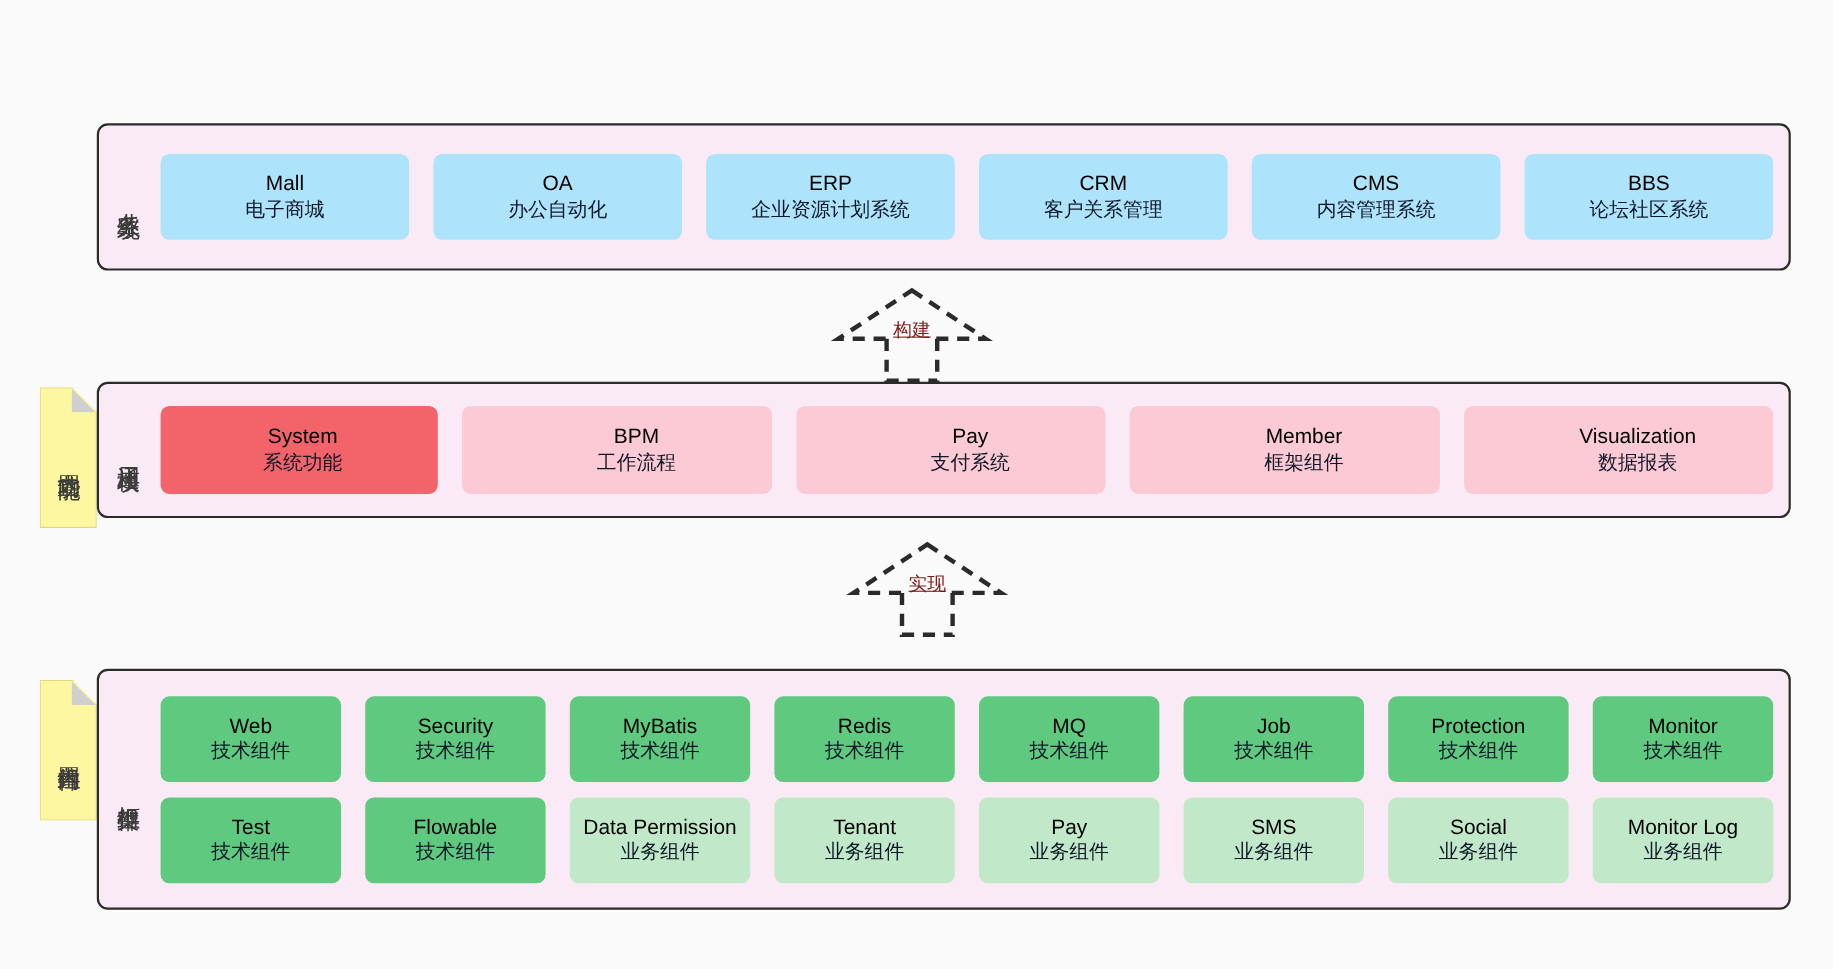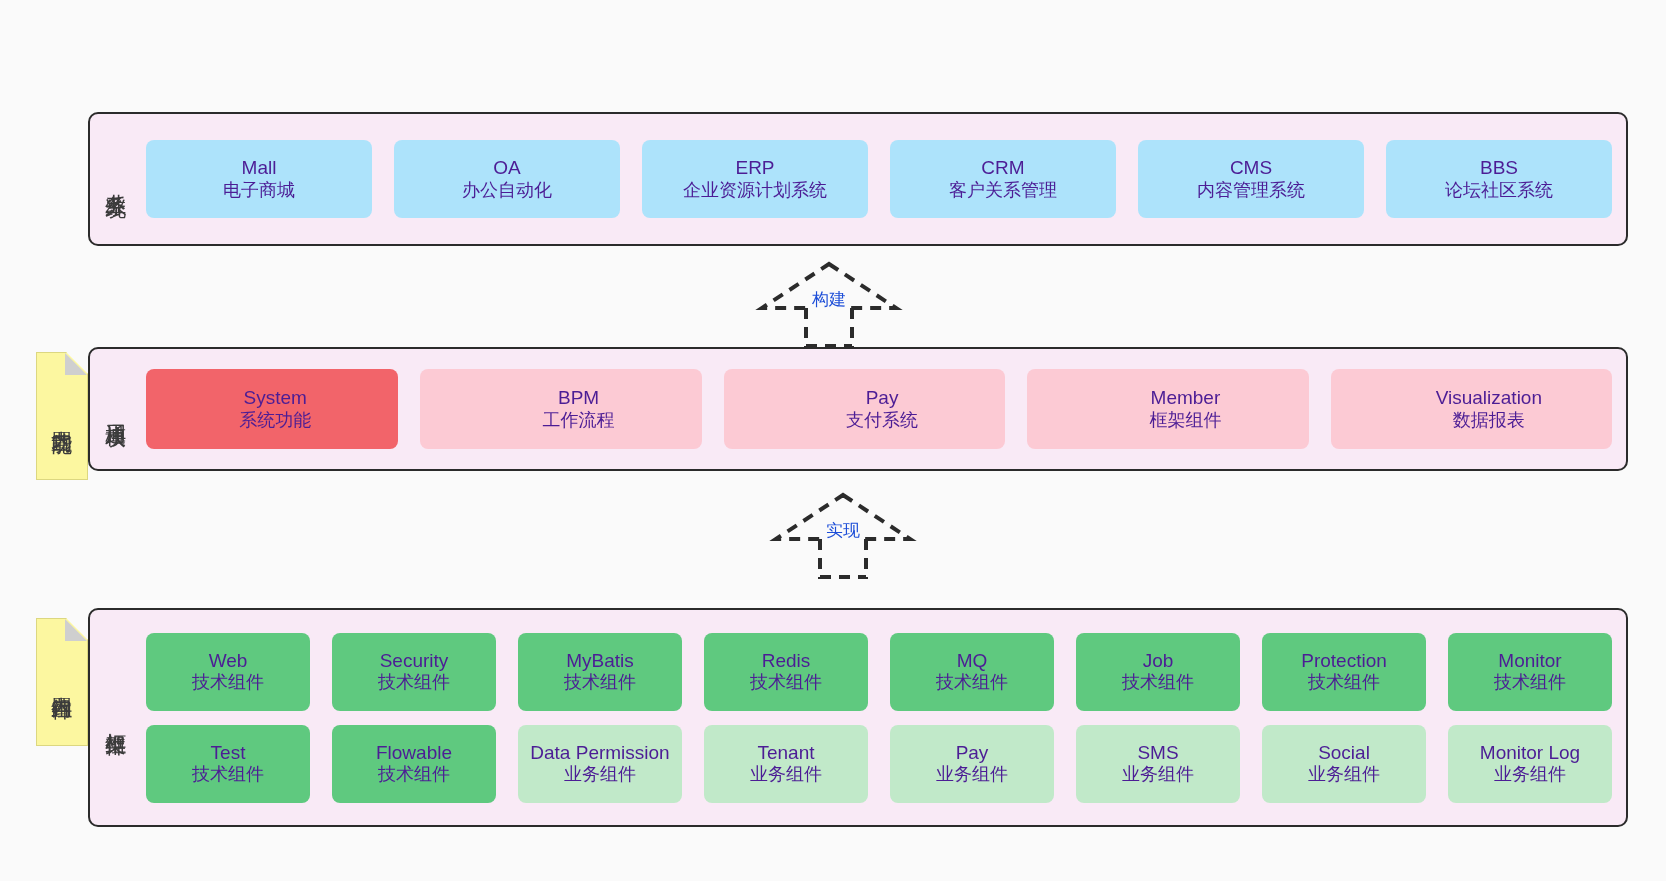--- a/index.html
+++ b/index.html
@@ -71,25 +71,25 @@
     flex-direction: column;
     align-items: center;
     justify-content: center;
     text-align: center;
     line-height: 1.22;
     box-sizing: border-box;
     padding: 4px 6px;
   }
   .card .t-en {
     font-size: 19px;
-    color: #4c1d95;
+    color: #000000;
   }
   .card .t-cn {
     font-size: 18px;
-    color: #4c1d95;
+    color: #0f172a;
   }
   .card.h-tall { height: 78px; }
   .card.h-mid  { height: 80px; }
 
   .c-blue       { background: #ade3fb; }
   .c-red        { background: #f2646a; padding-left: 12px; }
   .c-pink       { background: #fccad4; padding-left: 41px; }
   .c-green      { background: #5fc97f; }
   .c-greenlight { background: #c1e9c9; }
 
@@ -130,25 +130,26 @@
   .connector svg {
     display: block;
     overflow: visible;
   }
   .connector .conn-label {
     position: absolute;
     left: 50%;
     transform: translateX(-50%);
     top: 30px;
     font-size: 17px;
-    color: #1d4ed8;
+    color: #7f1d1d;
     background: #fafafa;
     padding: 0 3px;
     white-space: nowrap;
     user-select: none;
+    text-decoration: underline;
   }
 </style>
 </head>
 <body>
 
 <div id="stage">
 
   <div class="band" id="band-business" style="left:88px; top:112px; width:1540px; height:134px;">
     <div class="band-title">业务系统</div>
     <div class="band-body">

